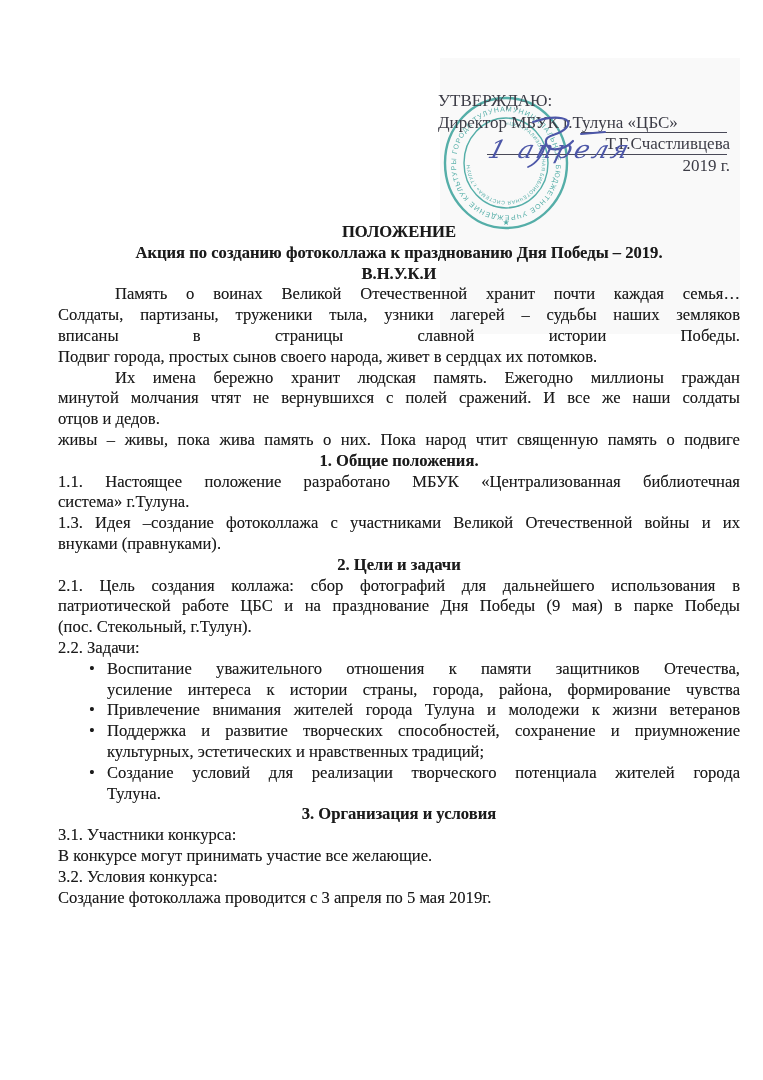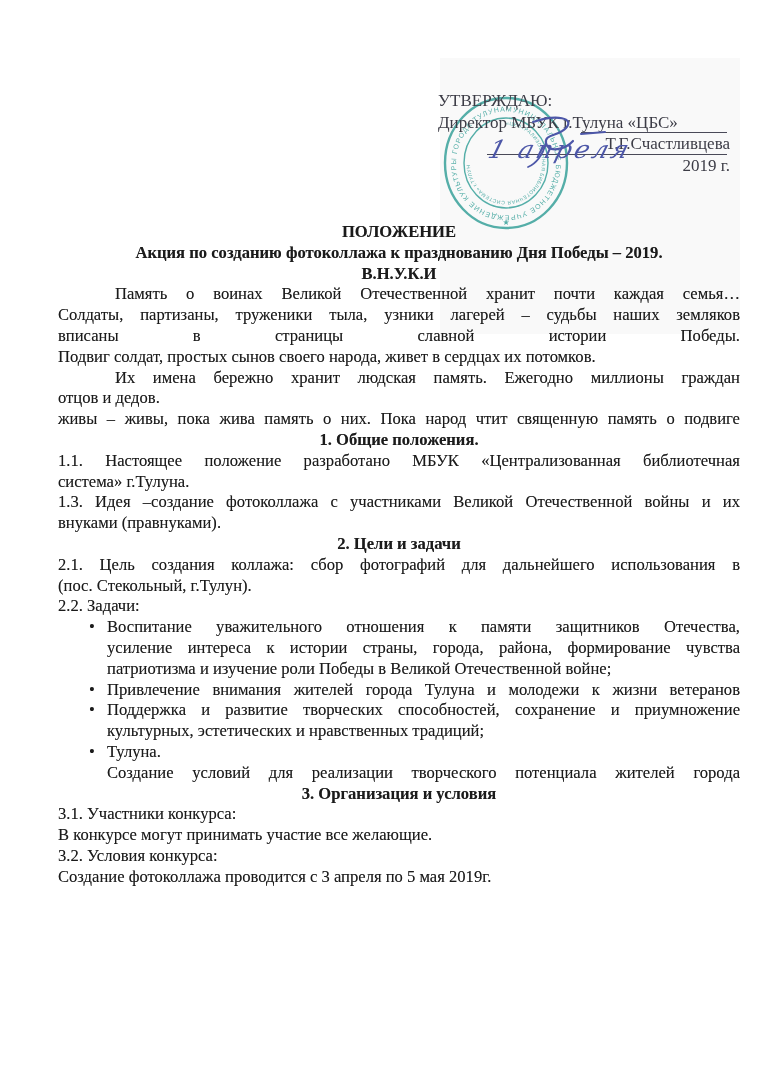--- a/index.html
+++ b/index.html
@@ -97,56 +97,57 @@
   </svg>
 
   <div class="main">
     <div class="line ctr">ПОЛОЖЕНИЕ</div>
     <div class="line ctr">Акция по созданию фотоколлажа к празднованию Дня Победы – 2019.</div>
     <div class="line ctr">В.Н.У.К.И</div>
 
     <div class="line jl ind">Память о воинах Великой Отечественной хранит почти каждая семья…</div>
     <div class="line jl">Солдаты, партизаны, труженики тыла, узники лагерей – судьбы наших земляков</div>
     <div class="line jl">вписаны в страницы славной истории Победы.</div>
-    <div class="line">Подвиг солдат, простых сынов своего народа, живет в сердцах их потомков.</div>
+    <div class="line">Подвиг города, простых сынов своего народа, живет в сердцах их потомков.</div>
 
     <div class="line jl ind">Их имена бережно хранит людская память. Ежегодно миллионы граждан</div>
+    <div class="line jl">минутой молчания чтят не вернувшихся с полей сражений. И все же наши солдаты</div>
     <div class="line">отцов и дедов.</div>
     <div class="line jl">живы – живы, пока жива память о них. Пока народ чтит священную память о подвиге</div>
 
     <div class="line ctr">1. Общие положения.</div>
     <div class="line jl">1.1. Настоящее положение разработано МБУК «Централизованная библиотечная</div>
     <div class="line">система» г.Тулуна.</div>
     <div class="line jl">1.3. Идея –создание фотоколлажа с участниками Великой Отечественной войны и их</div>
     <div class="line">внуками (правнуками).</div>
 
     <div class="line ctr">2. Цели и задачи</div>
     <div class="line jl">2.1. Цель создания коллажа: сбор фотографий для дальнейшего использования в</div>
+    <div class="line jl">патриотической работе ЦБС и на празднование Дня Победы (9 мая) в парке Победы</div>
     <div class="line">(пос. Стекольный, г.Тулун).</div>
     <div class="line">2.2. Задачи:</div>
 
     <div class="bullet">
       <span class="bmark">•</span>
       <div class="line jl">Воспитание уважительного отношения к памяти защитников Отечества,</div>
       <div class="line jl">усиление интереса к истории страны, города, района, формирование чувства</div>
-      <div class="line">патриотизма и изучение роли Победы в Великой Отечественной войне;</div>
     </div>
     <div class="bullet">
       <span class="bmark">•</span>
       <div class="line jl">Привлечение внимания жителей города Тулуна и молодежи к жизни ветеранов</div>
     </div>
     <div class="bullet">
       <span class="bmark">•</span>
       <div class="line jl">Поддержка и развитие творческих способностей, сохранение и приумножение</div>
       <div class="line">культурных, эстетических и нравственных традиций;</div>
     </div>
     <div class="bullet">
       <span class="bmark">•</span>
+      <div class="line jl">Создание условий для реализации творческого потенциала жителей города</div>
       <div class="line">Тулуна.</div>
-      <div class="line jl">Создание условий для реализации творческого потенциала жителей города</div>
     </div>
 
     <div class="line ctr">3. Организация и условия</div>
     <div class="line">3.1. Участники конкурса:</div>
     <div class="line">В конкурсе могут принимать участие все желающие.</div>
     <div class="line">3.2. Условия конкурса:</div>
     <div class="line">Создание фотоколлажа проводится с 3 апреля по 5 мая 2019г.</div>
   </div>
 
 </div>

